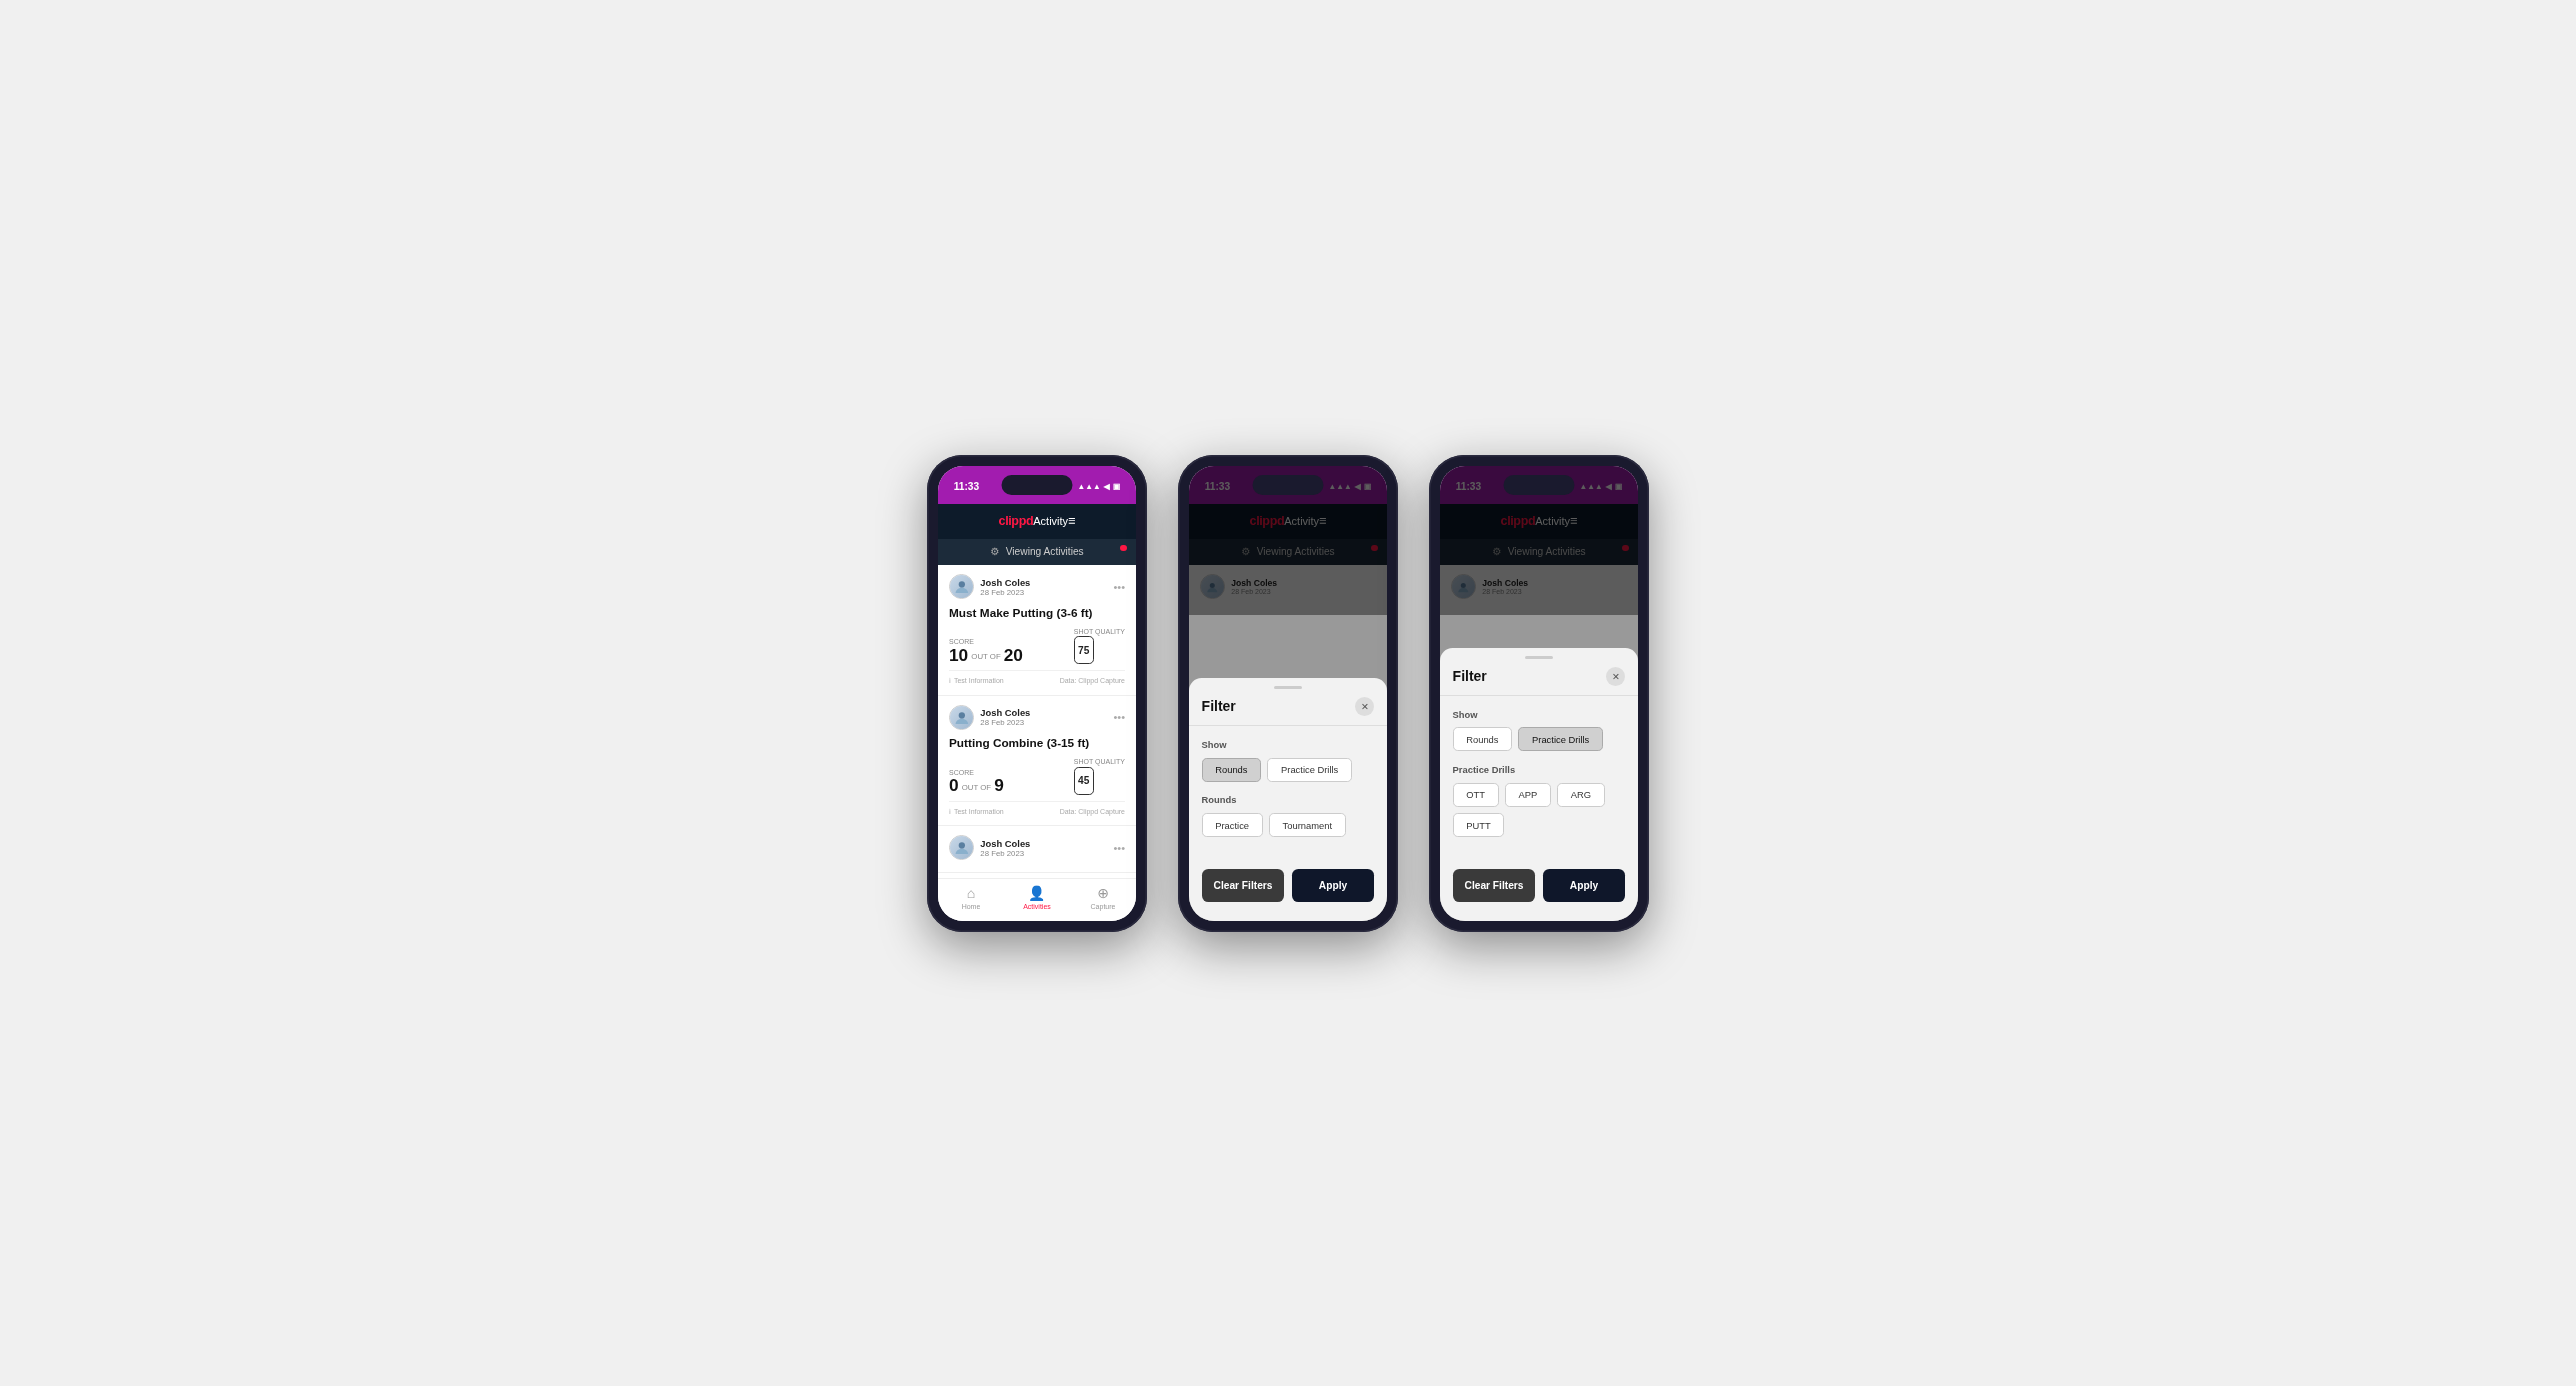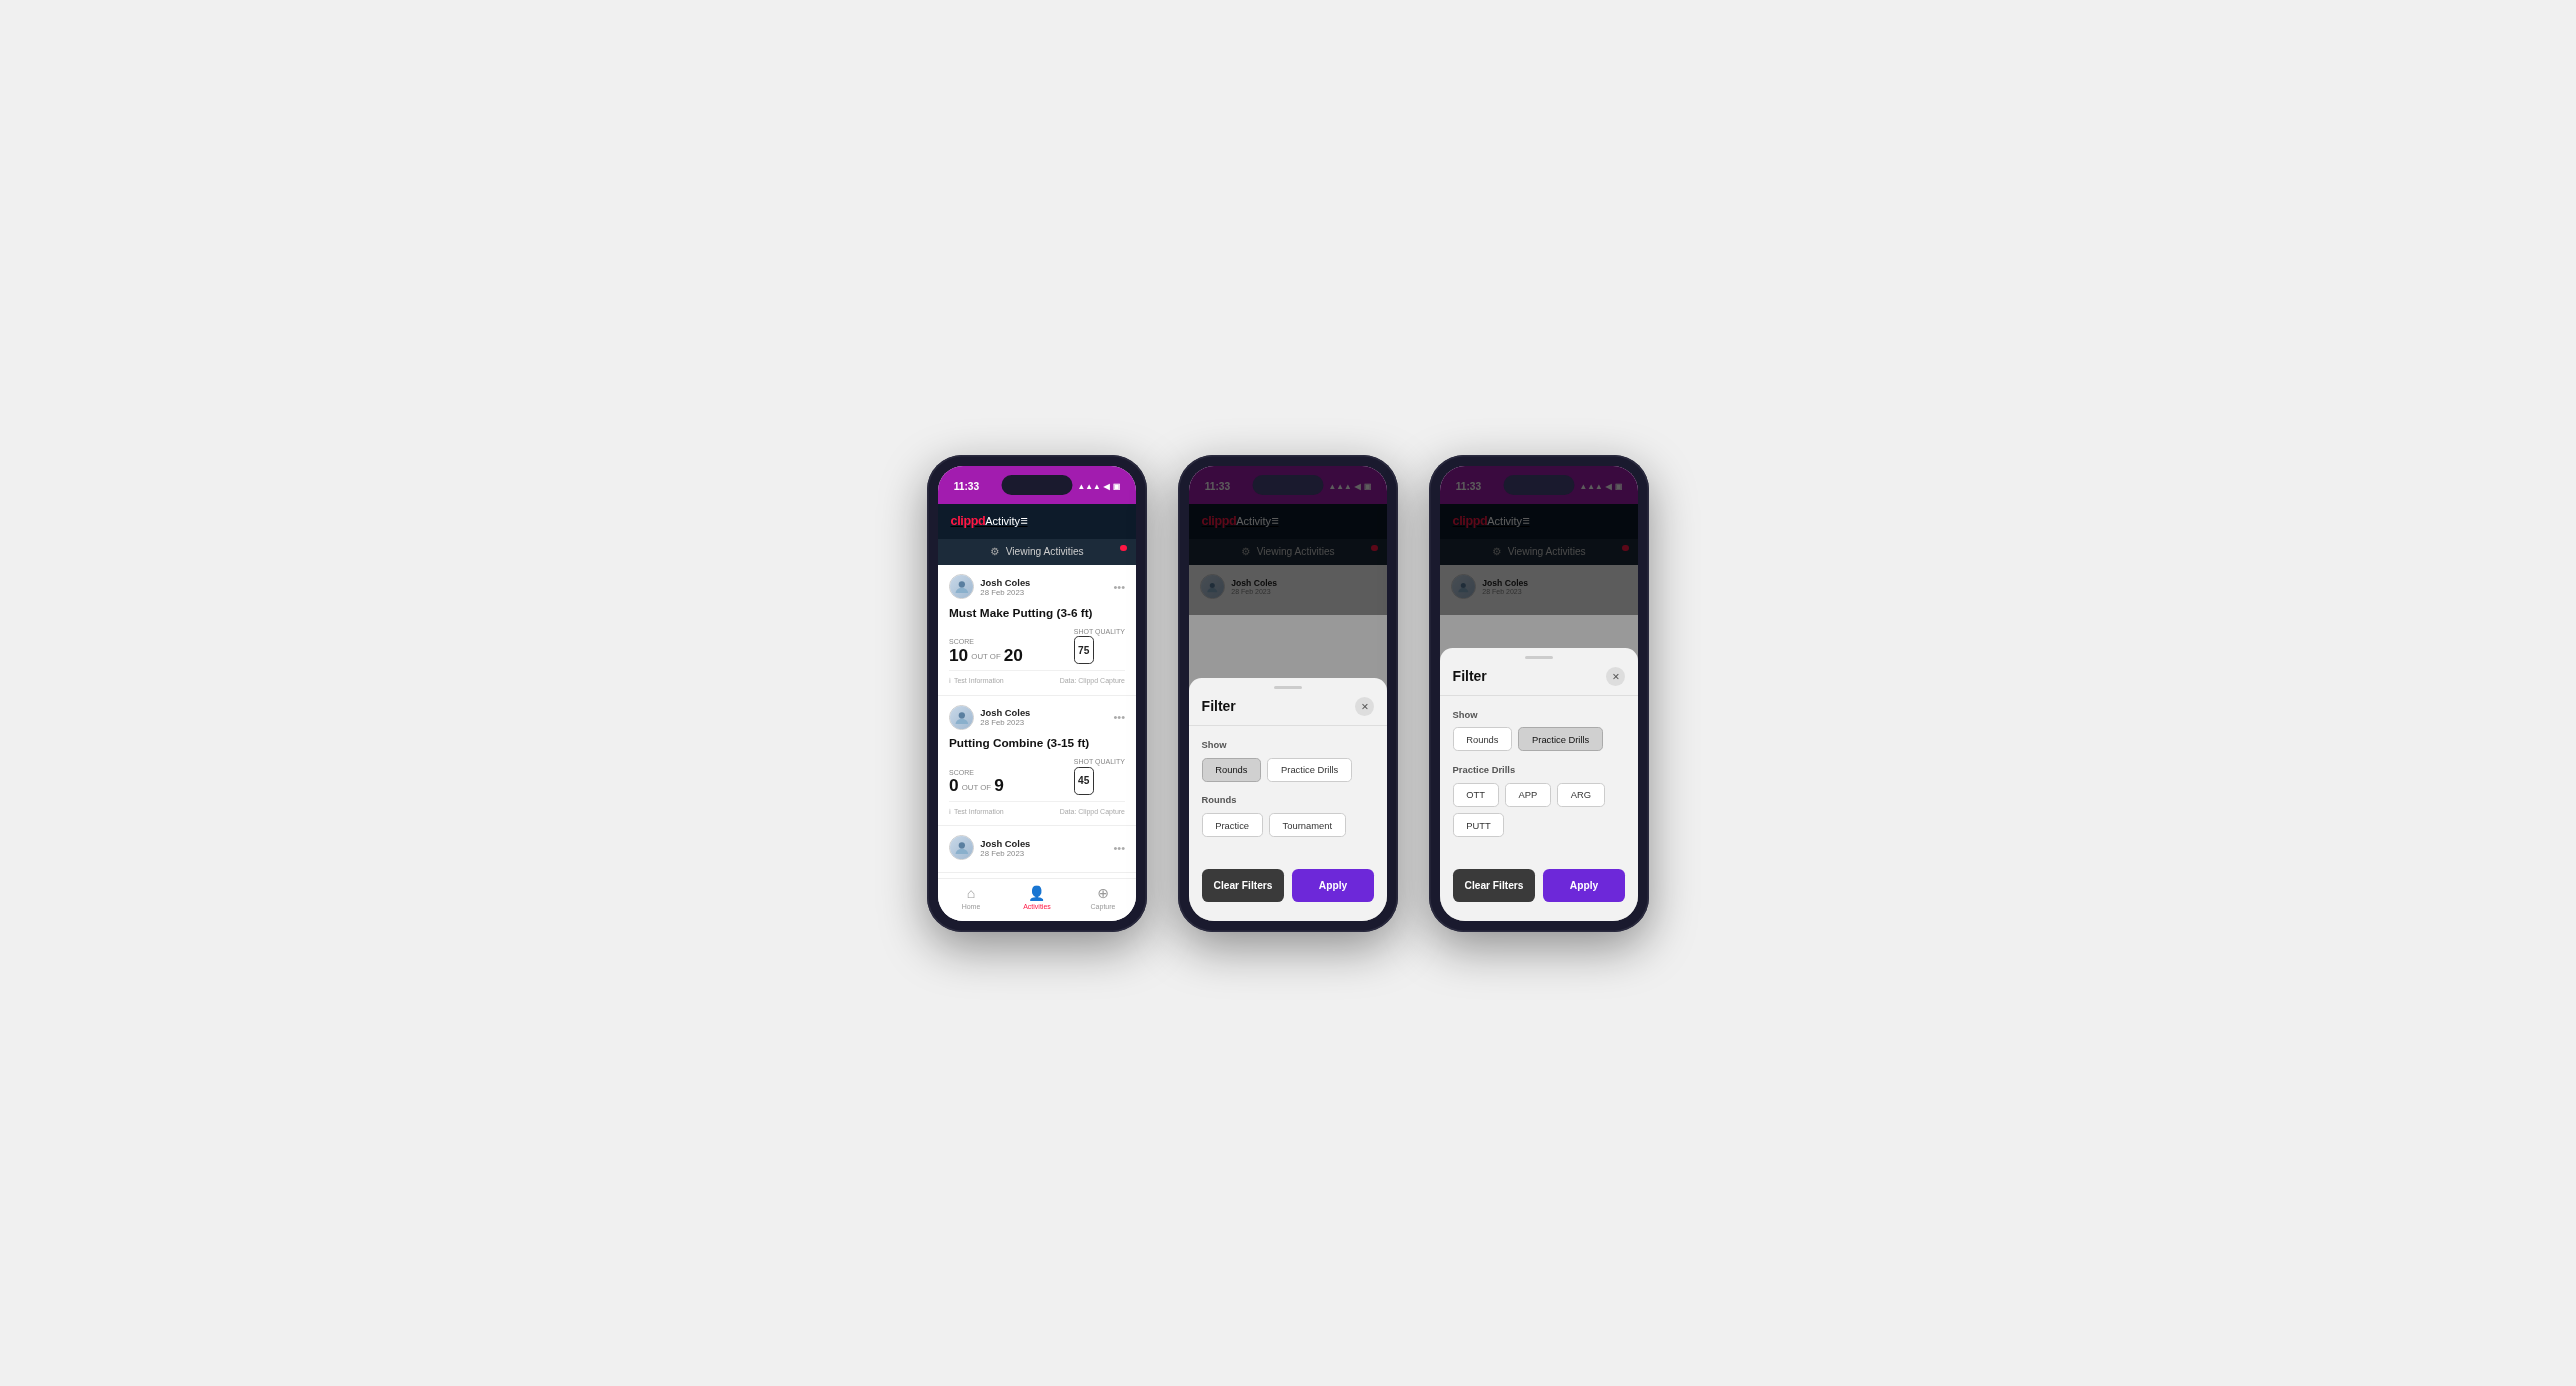--- a/index.html
+++ b/index.html
@@ -62,24 +62,23 @@
       height: 38px;
     }
     .status-bar .time { font-size: 10.2px; font-weight: 700; }
     .status-icons { display: flex; gap: 3.1px; align-items: center; font-size: 7.8px; }
 
     
     .nav-bar {
       background: #0d1b2a;
       display: flex;
       align-items: center;
-      justify-content: flex-start;
+      justify-content: center;
       padding: 6.3px 12.6px;
       height: 35px;
-      text-decoration: underline;
     }
     .nav-logo {
       color: #ff1744;
       font-size: 12.6px;
       font-weight: 800;
       letter-spacing: -0.4px;
     }
     .nav-title {
       color: #fff;
       font-size: 11px;
@@ -330,21 +329,21 @@
       color: #fff;
       border: none;
       border-radius: 6.3px;
       font-size: 10.2px;
       font-weight: 600;
       cursor: pointer;
     }
     .btn-apply {
       flex: 1;
       padding: 11px;
-      background: #6d28d9;
+      background: #0f172a;
       color: #fff;
       border: none;
       border-radius: 6.3px;
       font-size: 10.2px;
       font-weight: 600;
       cursor: pointer;
     }
 
     
     .phone-content-blurred {

